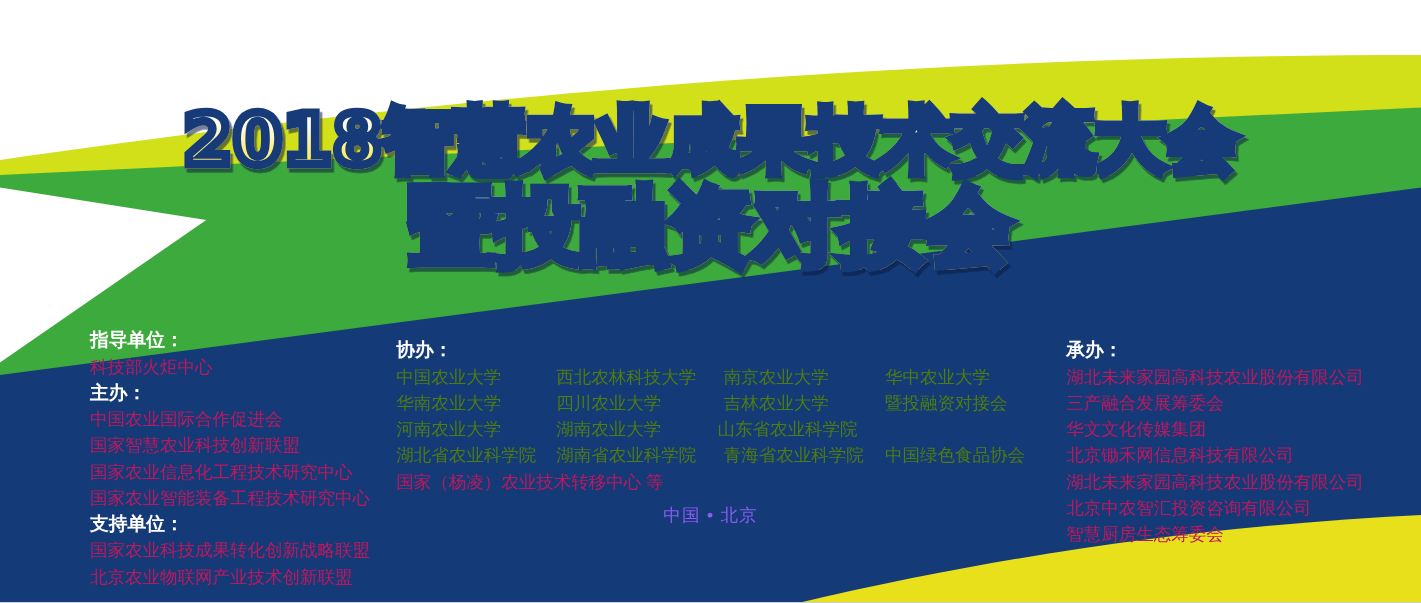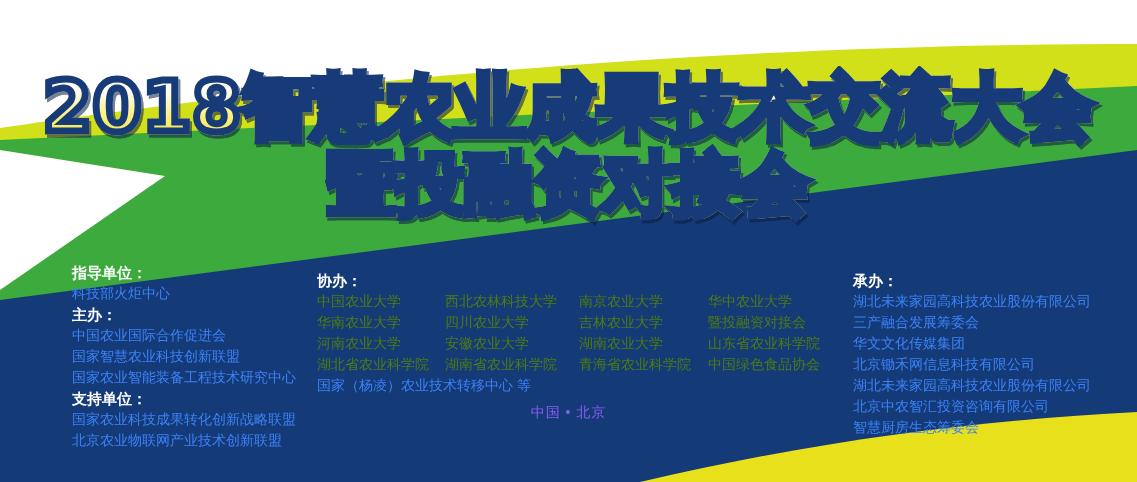--- a/index.html
+++ b/index.html
@@ -29,28 +29,29 @@
   .title-line{
     display:block;
     font-family:"DejaVu Sans","Liberation Sans",sans-serif;
     font-weight:bold;
     color:#fdf7c0;
     letter-spacing:1px;
     line-height:1.02;
     white-space:nowrap;
   }
   #title-main{
-    font-size:70px;
+    font-size:56px;
     -webkit-text-stroke:7px #173a78;
     paint-order:stroke fill;
     background:linear-gradient(180deg,#ffffff 0%,#fdfbe8 30%,#fbf07f 62%,#f5e13c 100%);
     -webkit-background-clip:text;
     background-clip:text;
     -webkit-text-fill-color:transparent;
     filter:drop-shadow(2px 3px 0 rgba(10,28,64,.55));
+    margin-top:12px;
   }
   #title-sub{
     font-size:68px;
     margin-top:6px;
     -webkit-text-stroke:7px #173a78;
     paint-order:stroke fill;
     background:linear-gradient(180deg,#ffffff 0%,#fdfbe8 28%,#fbef78 60%,#f3dd30 100%);
     -webkit-background-clip:text;
     background-clip:text;
     -webkit-text-fill-color:transparent;
@@ -63,21 +64,21 @@
   .col .hd{
     font-weight:bold;
     font-size:15px;
     line-height:21px;
     color:#ffffff;
     white-space:nowrap;
   }
   .col .ln{
     font-size:14px;
     line-height:21px;
-    color:#3b82f6;
+    color:#be185d;
     white-space:nowrap;
   }
   .row2{display:flex;gap:0;font-size:14px;line-height:21px;color:#4d7c0f;white-space:nowrap;}
   .row2 .c1{width:128px;}
   .row2 .c2{width:134px;}
   .row2 .c3{width:129px;}
   .row2 .c4{width:120px;}
 
   #col-left{left:52px;top:0;}
   #col-mid{left:297px;top:8px;}
@@ -122,20 +123,21 @@
   </div>
 
   <div id="credits">
 
     <div class="col" id="col-left">
       <div class="hd">指导单位：</div>
       <div class="ln">科技部火炬中心</div>
       <div class="hd">主办：</div>
       <div class="ln">中国农业国际合作促进会</div>
       <div class="ln">国家智慧农业科技创新联盟</div>
+      <div class="ln">国家农业信息化工程技术研究中心</div>
       <div class="ln">国家农业智能装备工程技术研究中心</div>
       <div class="hd">支持单位：</div>
       <div class="ln">国家农业科技成果转化创新战略联盟</div>
       <div class="ln">北京农业物联网产业技术创新联盟</div>
     </div>
 
     <div class="col" id="col-mid">
       <div class="hd">协办：</div>
 
       <div class="row2">
@@ -145,21 +147,20 @@
         <span class="c4">华中农业大学</span>
       </div>
       <div class="row2">
         <span class="c1">华南农业大学</span>
         <span class="c2">四川农业大学</span>
         <span class="c3">吉林农业大学</span>
         <span class="c4">暨投融资对接会</span>
       </div>
       <div class="row2">
         <span class="c1">河南农业大学</span>
-        <span class="c2">安徽农业大学</span>
         <span class="c3">湖南农业大学</span>
         <span class="c4">山东省农业科学院</span>
       </div>
       <div class="row2">
         <span class="c1">湖北省农业科学院</span>
         <span class="c2">湖南省农业科学院</span>
         <span class="c3">青海省农业科学院</span>
         <span class="c4">中国绿色食品协会</span>
       </div>
       <div class="ln">国家（杨凌）农业技术转移中心 等</div>

